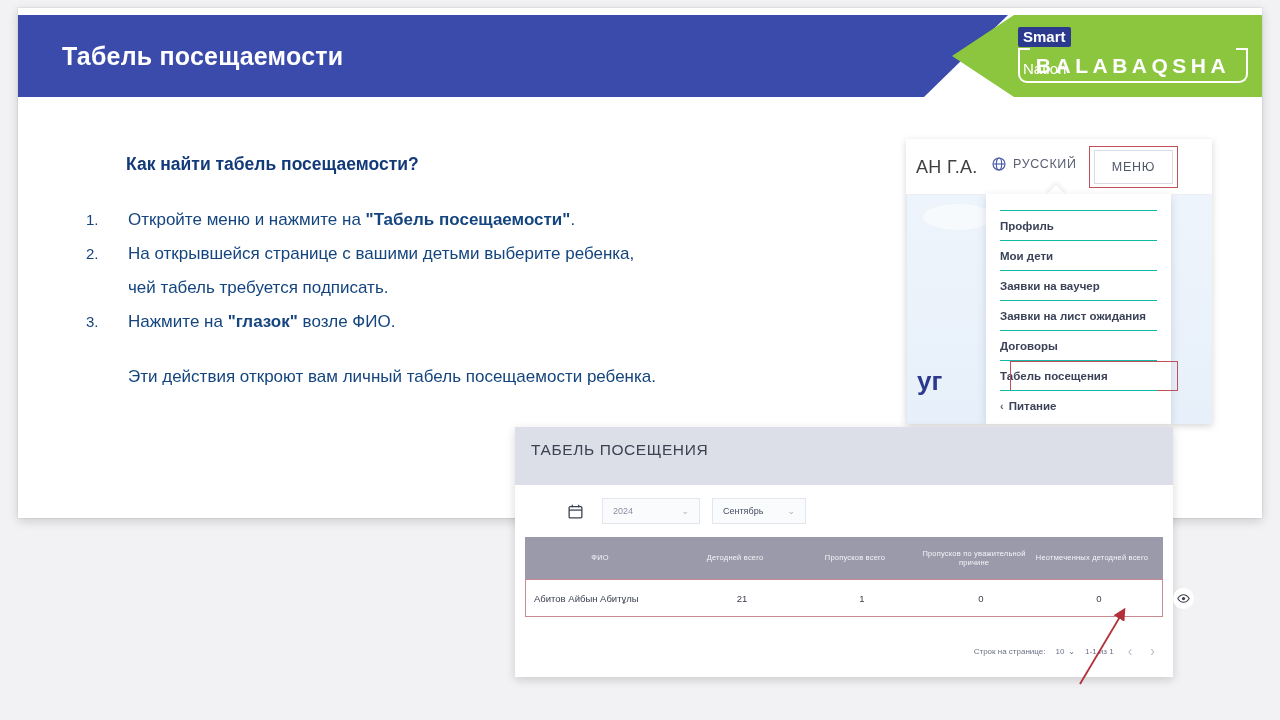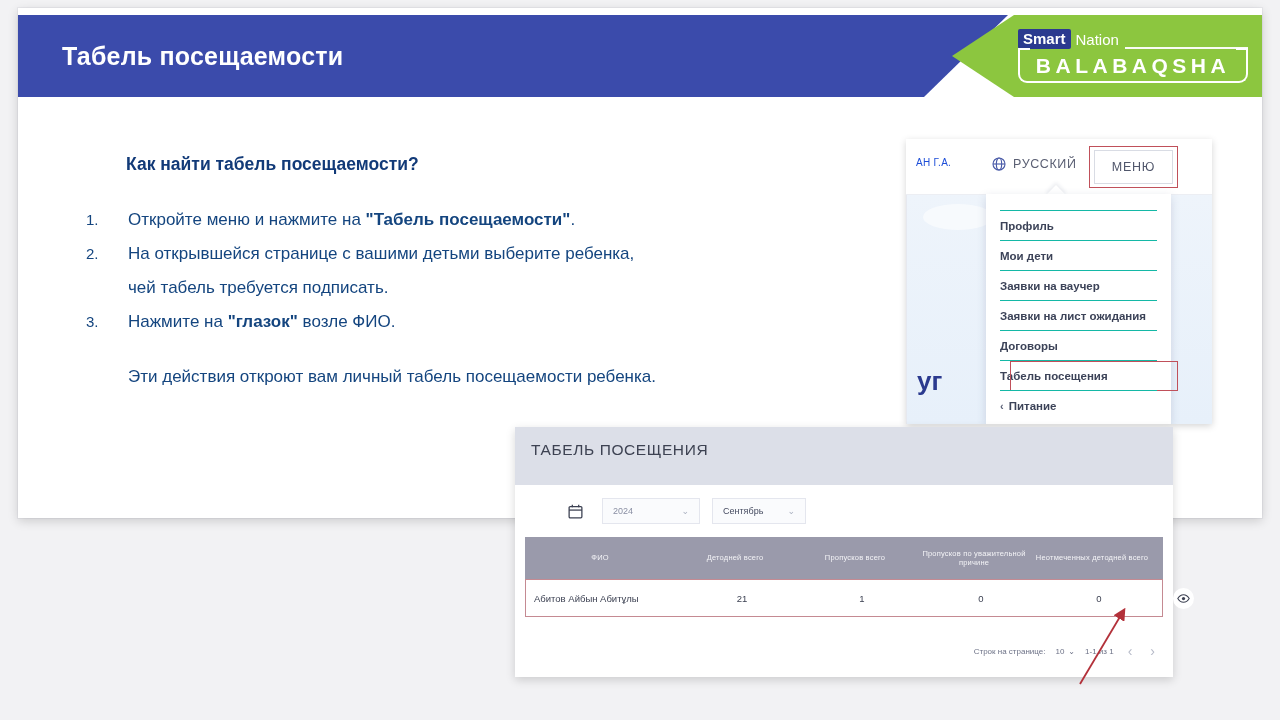--- a/index.html
+++ b/index.html
@@ -24,21 +24,21 @@
     position:absolute;left:934px;top:0;width:310px;height:82px;background:#8cc63f;
     clip-path:polygon(62px 0,310px 0,310px 82px,62px 82px,0 41px);
   }
   .banner-title{
     position:absolute;left:44px;top:0;height:82px;display:flex;align-items:center;
     color:#ffffff;font-size:25px;font-weight:bold;letter-spacing:.2px;
   }
   .logo{
     position:absolute;left:1000px;top:12px;width:230px;height:60px;
   }
-  .logo-top{display:flex;align-items:flex-end;gap:0px;height:22px;}
+  .logo-top{display:flex;align-items:flex-start;gap:12px;height:22px;flex-direction:column;}
   .logo-smart{
     background:#2b3a8f;color:#ffffff;font-size:15px;font-weight:bold;
     padding:1px 5px 2px 5px;line-height:17px;border-radius:2px;
   }
   .logo-nation{color:#ffffff;font-size:15px;font-weight:500;margin-left:5px;line-height:19px;}
   .logo-dash{flex:1;height:2px;background:#ffffff;margin-left:6px;margin-top:8px;opacity:.95;}
   .logo-box{
     margin-top:1px;border:2px solid #ffffff;border-top:none;border-radius:0 0 9px 9px;
     height:31px;display:flex;align-items:center;justify-content:center;
   }
@@ -63,21 +63,21 @@
   
   .shot-menu{
     position:absolute;left:888px;top:131px;width:306px;height:285px;
     background:#ffffff;overflow:hidden;
     box-shadow:0 2px 7px rgba(0,0,0,.17);
   }
   .shot-menu-topbar{
     position:absolute;left:0;top:0;width:306px;height:55px;background:#ffffff;
     border-bottom:1px solid #eceef3;
   }
-  .tb-user{position:absolute;left:10px;top:18px;font-size:10px;color:#1d4ed8;letter-spacing:.3px;}
+  .tb-user{position:absolute;left:10px;top:18px;font-size:18px;color:#404040;letter-spacing:.3px;}
   .tb-globe{position:absolute;left:85px;top:17px;width:16px;height:16px;}
   .tb-lang{position:absolute;left:107px;top:18px;font-size:12.5px;color:#5a5f73;letter-spacing:.6px;}
   .tb-menu-hl{
     position:absolute;left:183px;top:7px;width:87px;height:40px;
     border:1.6px solid #c0505a;
   }
   .tb-menu-btn{
     position:absolute;left:188px;top:11px;width:77px;height:32px;background:#ffffff;
     border:1px solid #d9dce4;border-radius:0;
     display:flex;align-items:center;justify-content:center;

